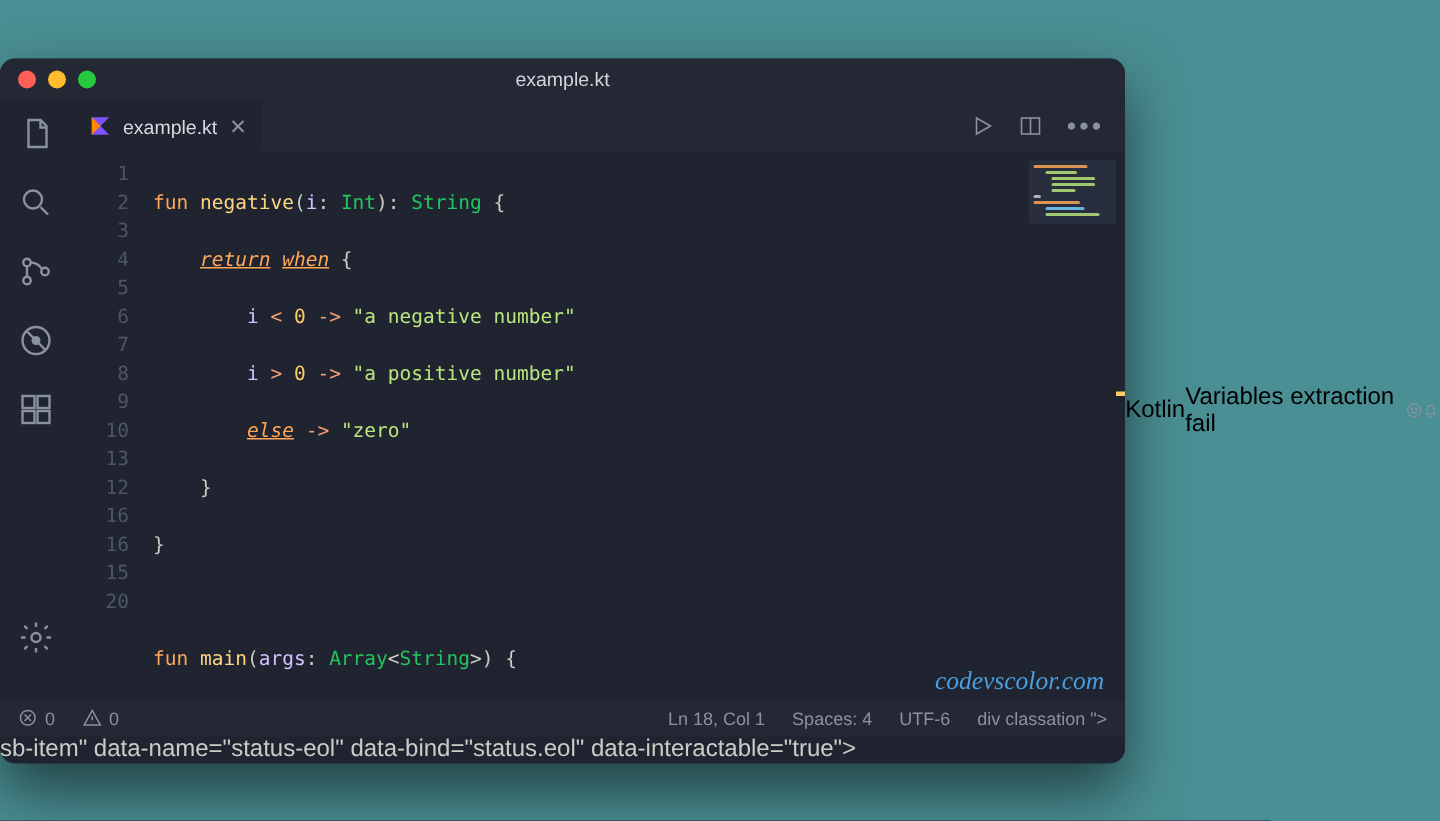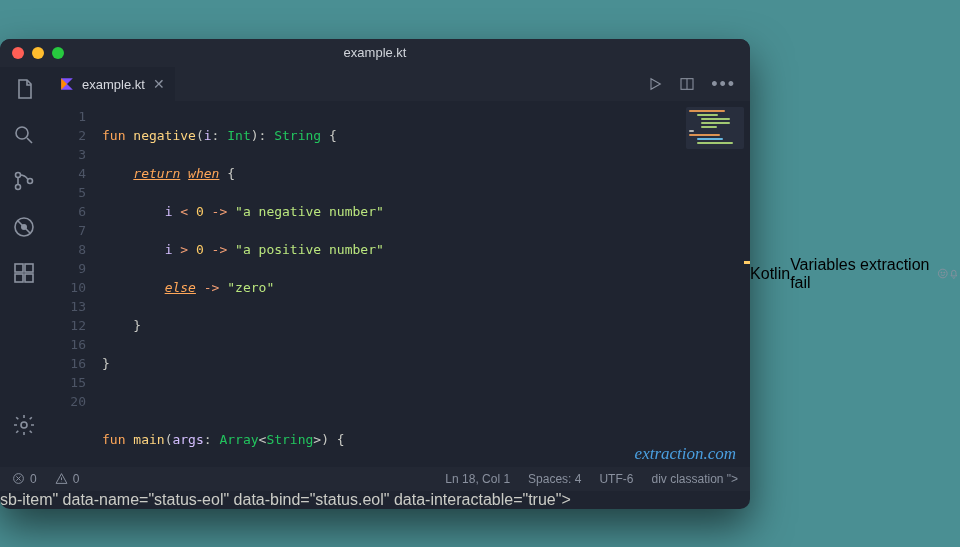--- a/index.html
+++ b/index.html
@@ -219,21 +219,21 @@
           <div class="mm-line" style="width:40%;margin-left:8px;background:#bae67e"></div>
           <div class="mm-line" style="width:55%;margin-left:12px;background:#bae67e"></div>
           <div class="mm-line" style="width:55%;margin-left:12px;background:#bae67e"></div>
           <div class="mm-line" style="width:30%;margin-left:12px;background:#bae67e"></div>
           <div class="mm-line" style="width:10%;background:#cbccc6"></div>
           <div class="mm-line" style="width:60%;background:#ffa759"></div>
           <div class="mm-line" style="width:50%;margin-left:8px;background:#73d0ff"></div>
           <div class="mm-line" style="width:70%;margin-left:8px;background:#bae67e"></div>
         </div>
         <div class="ovr-mark"></div>
-        <div class="watermark">extraction.com</div>
+        <div class="watermark">codevscolor.com</div>
       </div>
     </div>
   </div>
 
   <div class="statusbar">
     <div class="sb-item">
       <svg class="sb-icon" viewBox="0 0 24 24">
           <circle cx="12" cy="12" r="9"></circle>
           <path d="M8 8l8 8M16 8l-8 8"></path>
         </svg>

